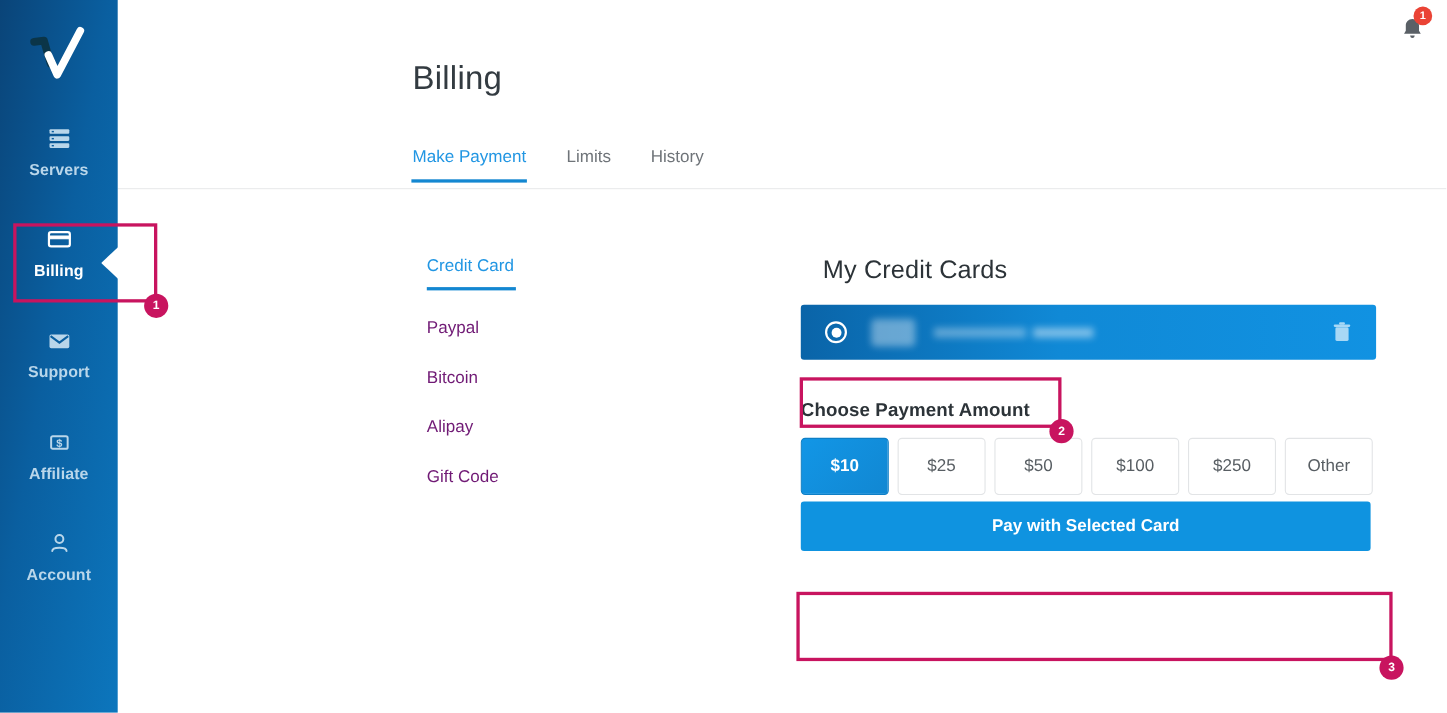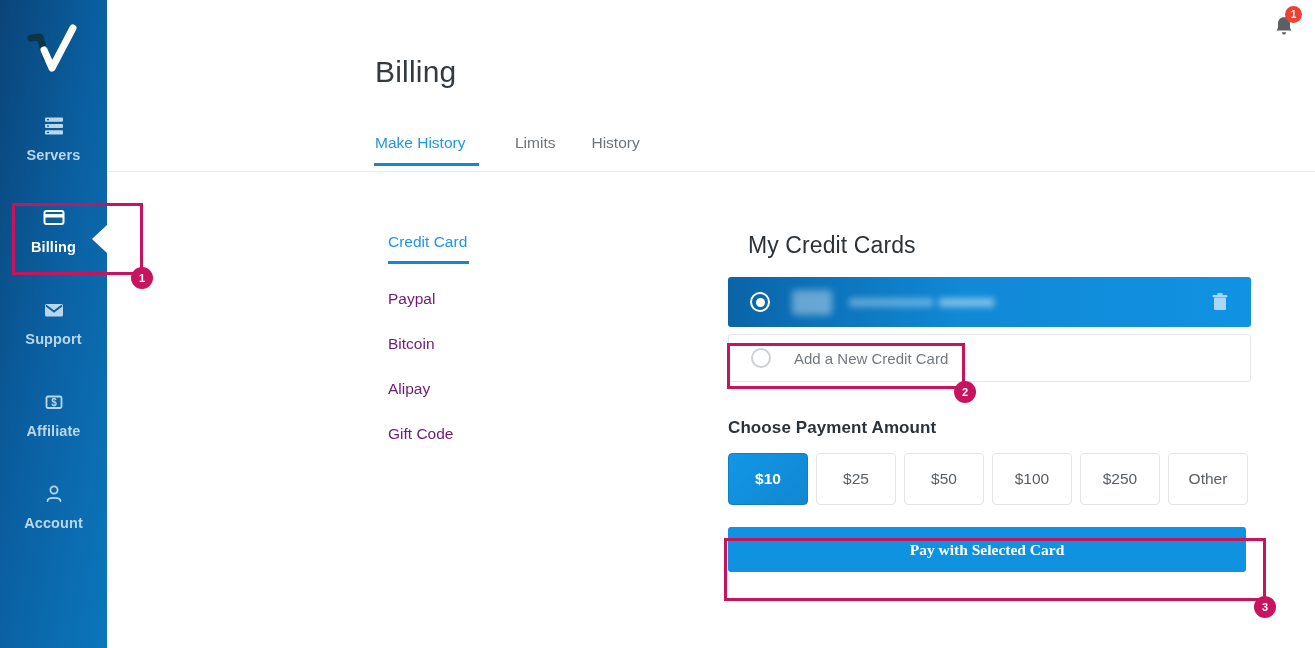--- a/index.html
+++ b/index.html
@@ -140,24 +140,24 @@
     border: 1px solid #e2e4e6; background: #fff;
     color: #585e63; font-size: 15.5px;
     display: flex; align-items: center; justify-content: center;
     cursor: pointer; font-family: "Liberation Sans", sans-serif;
   }
   .amount-btn.selected {
     background: linear-gradient(135deg, #1296e6 0%, #1187d2 100%);
     border-color: #0e7fc6; color: #ffffff; font-weight: bold;
   }
   .pay-btn {
-    margin-top: 22px; width: 518px; height: 45px; border: none; border-radius: 3px;
+    margin-top: 6px; width: 518px; height: 45px; border: none; border-radius: 3px;
     background: #0f93e0; color: #ffffff;
     font-size: 15.5px; font-weight: bold;
-    cursor: pointer; font-family: Liberation Serif, serif;
+    cursor: pointer; font-family: Liberation Sans, sans-serif;
   }
 
   
   .callout {
     position: absolute; border: 3px solid #c8145f; z-index: 20;
     pointer-events: none;
   }
   .callout.c1 { left: 12px; top: 203px; width: 131px; height: 72px; }
   .callout.c2 { left: 727px; top: 343px; width: 238px; height: 46px; }
   .callout.c3 { left: 724px; top: 538px; width: 542px; height: 63px; }
@@ -243,21 +243,21 @@
       </span>
       <span class="nav-label">Account</span>
     </div>
   </nav>
 
   <div class="main">
 
     <h1 class="page-title">Billing</h1>
 
     <div class="tabs">
-      <div class="tab active">Make History</div>
+      <div class="tab active">Make Payment</div>
       <div class="tab">Limits</div>
       <div class="tab">History</div>
     </div>
     <div class="divider"></div>
 
     <div class="methods">
       <div class="method active">Credit Card</div>
       <div class="method">Paypal</div>
       <div class="method">Bitcoin</div>
       <div class="method">Alipay</div>
@@ -275,24 +275,20 @@
         </span>
         <span class="trash">
           <svg width="18" height="20" viewBox="0 0 18 20">
             <rect x="3" y="5.5" width="12" height="12.5" rx="1.3" fill="#a8d8f5"></rect>
             <rect x="1.5" y="3" width="15" height="2.2" rx="1" fill="#a8d8f5"></rect>
             <rect x="6.3" y="1" width="5.4" height="2.2" rx="1" fill="#a8d8f5"></rect>
           </svg>
         </span>
       </div>
 
-      <div class="addcard-row">
-        <span class="radio-empty"></span>
-        <span class="addcard-label">Add a New Credit Card</span>
-      </div>
 
       <div class="amount-heading">Choose Payment Amount</div>
 
       <div class="amounts">
         <button class="amount-btn selected">$10</button>
         <button class="amount-btn">$25</button>
         <button class="amount-btn">$50</button>
         <button class="amount-btn">$100</button>
         <button class="amount-btn">$250</button>
         <button class="amount-btn">Other</button>

